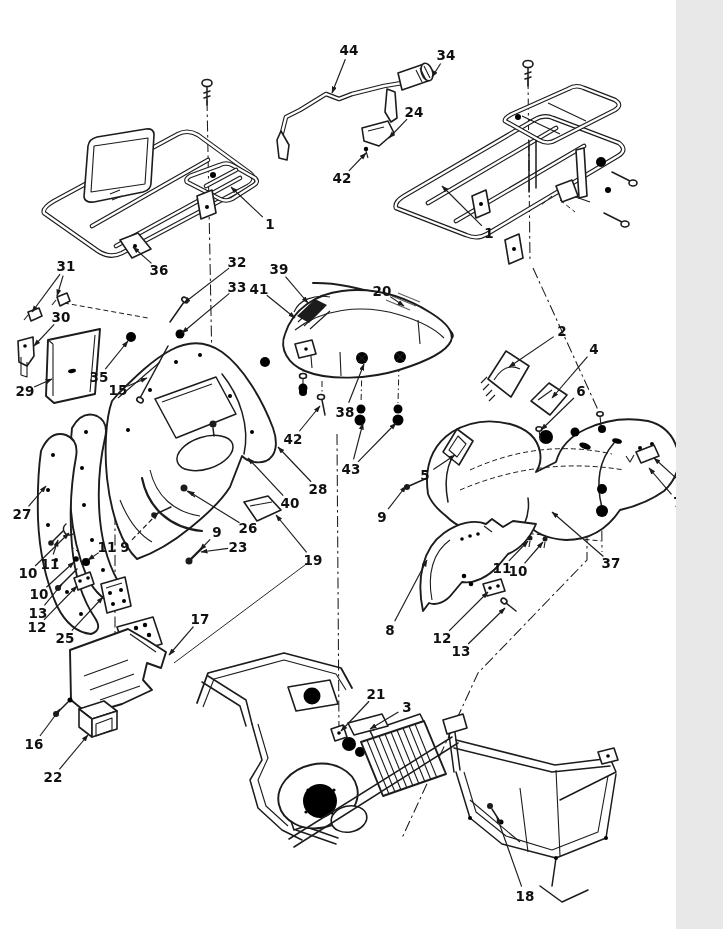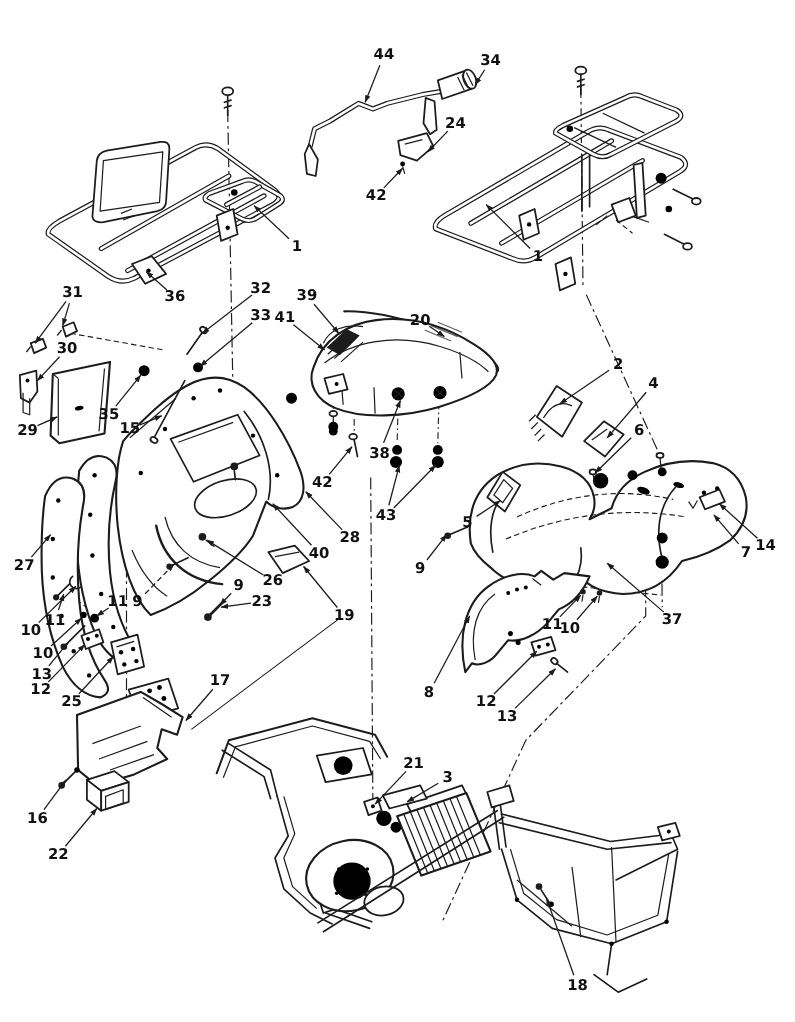--- a/index.html
+++ b/index.html
@@ -1,17 +1,17 @@
 <!DOCTYPE html>
 <html><head>
 <meta charset="utf-8">
 <style>
   html,body{margin:0;padding:0;background:#e8e8e8;}
-  .stage{position:relative;width:723px;height:929px;background:#ffffff;overflow:hidden;
-         font-family:"DejaVu Sans",sans-serif;}
+  .stage{position:relative;width:664px;height:929px;background:#ffffff;overflow:hidden;
+         font-family:"DejaVu Sans",sans-serif;padding-left:12px;}
   svg{position:absolute;left:0;top:0;}
   .to{fill:none;stroke:#1c1c1c;stroke-width:4.6;stroke-linejoin:round;stroke-linecap:round}
   .ti{fill:none;stroke:#ffffff;stroke-width:2.4;stroke-linejoin:round;stroke-linecap:round}
   .ln{fill:none;stroke:#1c1c1c;stroke-width:1.5;stroke-linejoin:round;stroke-linecap:round}
   .ln2{fill:none;stroke:#1c1c1c;stroke-width:1.1;stroke-linejoin:round}
   .wh{fill:#ffffff;stroke:#1c1c1c;stroke-width:1.6;stroke-linejoin:round}
   .wh2{fill:#ffffff;stroke:#1c1c1c;stroke-width:1.9;stroke-linejoin:round}
   .axis{fill:none;stroke:#1c1c1c;stroke-width:1.05;stroke-dasharray:11 3.5 2.5 3.5}
   .axs{fill:none;stroke:#1c1c1c;stroke-width:1;stroke-dasharray:6 3 1.5 3}
   .thin{fill:none;stroke:#1c1c1c;stroke-width:0.95}

